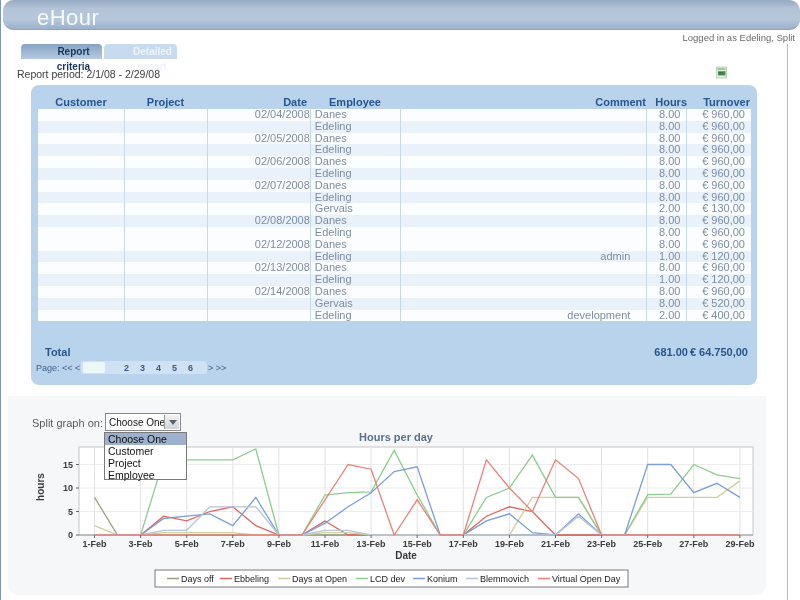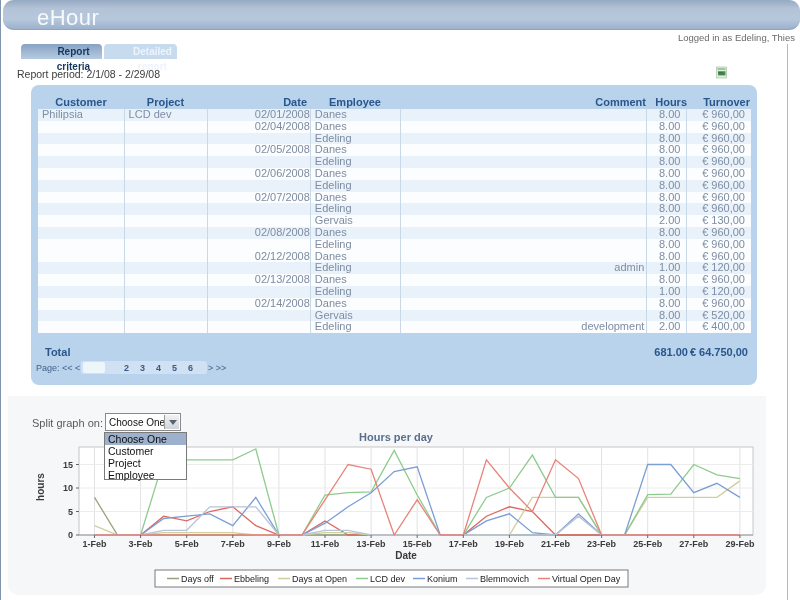--- a/index.html
+++ b/index.html
@@ -21,21 +21,21 @@
 #period { position:absolute; left:17px; top:68px; font-size:10.5px; color:#3c3c3c; }
 
 #xls { position:absolute; left:716px; top:66px; width:11px; height:13px; }
 
 #panel { position:absolute; left:31px; top:85px; width:726px; height:300px; background:#b9d3ec; border-radius:8px; }
 table.data { position:absolute; left:7px; top:24px; width:713px; border-collapse:collapse; table-layout:fixed; font-size:11px; color:#7e8da2; }
 table.data td { height:11.8px; padding:0 6px 0 4px; border-right:1px solid #c9d8e7; overflow:hidden; white-space:nowrap; line-height:11.8px; }
 table.data td:last-child { border-right:none; }
 table.data td.r { text-align:right; }
 table.data td.dt { padding-right:0; }
-table.data td.cm { padding-right:2px; }
+table.data td.cm { padding-right:16px; }
 table.data tr.odd  { background:#e9f2fa; }
 table.data tr.even { background:#fcfdfe; }
 .col1{width:86px;} .col2{width:83px;} .col3{width:103px;} .col4{width:90px;} .col5{width:246px;} .col6{width:40px;} .col7{width:64px;}
 #hdrrow { position:absolute; left:7px; top:10px; width:713px; height:15px; font-size:11px; font-weight:bold; color:#29568b; }
 #hdrrow div { position:absolute; top:1px; }
 #totalrow { position:absolute; left:7px; top:261px; width:713px; height:13px; font-size:11px; font-weight:bold; color:#29568b; }
 #pager { position:absolute; left:5px; top:278px; width:718px; height:14px; font-size:9px; color:#44628a; }
 #pagerstrip { position:absolute; left:45px; top:-2px; width:126px; height:13px; background:#cfe1f2; border-radius:2px; }
 #pagerstrip .cur { position:absolute; left:2px; top:1px; width:22px; height:11px; background:#eef5fb; border-radius:2px; }
 #pagerstrip span { position:absolute; top:1.5px; font-size:9px; font-weight:bold; color:#3b5a82; }
@@ -52,21 +52,21 @@
 #chartsvg { position:absolute; left:30px; top:428px; }
 </style>
 </head>
 <body>
 <div id="page">
   <div id="header">
     <div id="logo">eHour</div>
   </div>
   <div id="leftline"></div>
   <div id="rightline"></div>
-  <div id="loggedin">Logged in as Edeling, Thies</div>
+  <div id="loggedin">Logged in as Edeling, Split</div>
   <div id="tab1" class="tab">Report criteria</div>
   <div id="tab2" class="tab">Detailed report</div>
   <div id="period">Report period: 2/1/08 - 2/29/08</div>
   <svg id="xls" width="11" height="13" viewBox="0 0 11 13">
     <rect x="0.5" y="1" width="10" height="11" fill="#ddeedd" stroke="#9bbf9b" stroke-width="0.6"></rect>
     <rect x="1.5" y="2.2" width="8" height="1.6" fill="#8fbf92"></rect>
     <rect x="2" y="5.2" width="7.5" height="4.2" fill="#55915b"></rect>
     <rect x="2.2" y="6.3" width="5" height="0.8" fill="#2e6b35"></rect>
     <rect x="3" y="7.6" width="5.5" height="0.9" fill="#35763c"></rect>
   </svg>
@@ -84,29 +84,20 @@
       <colgroup>
           <col class="col1">
           <col class="col2">
           <col class="col3">
           <col class="col4">
           <col class="col5">
           <col class="col6">
           <col class="col7">
         </colgroup>
       <tbody>
-          <tr class="odd">
-            <td>Philipsia</td>
-            <td>LCD dev</td>
-            <td class="r dt">02/01/2008</td>
-            <td>Danes</td>
-            <td class="r cm"></td>
-            <td class="r">8.00</td>
-            <td class="r">€ 960,00</td>
-          </tr>
 <tr class="even">
             <td></td>
             <td></td>
             <td class="r dt">02/04/2008</td>
             <td>Danes</td>
             <td class="r cm"></td>
             <td class="r">8.00</td>
             <td class="r">€ 960,00</td>
           </tr>
 <tr class="odd">

